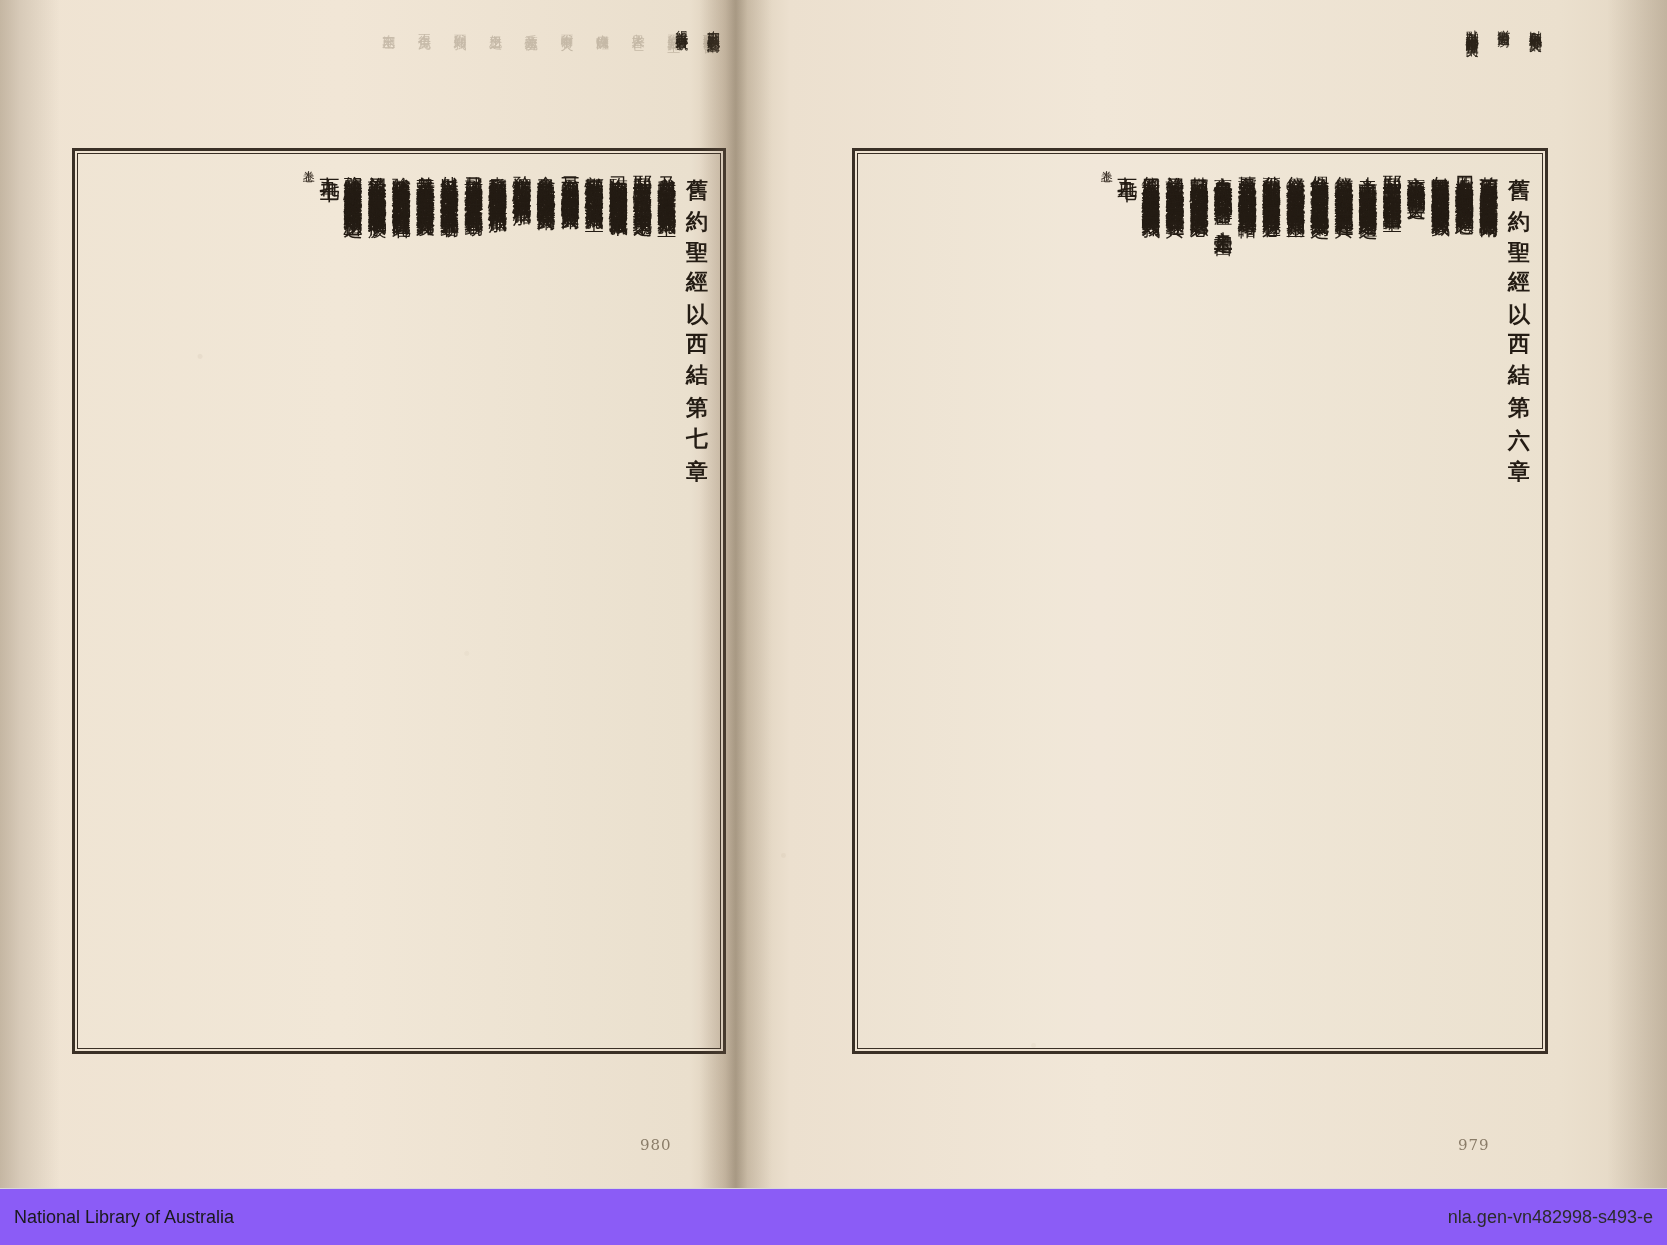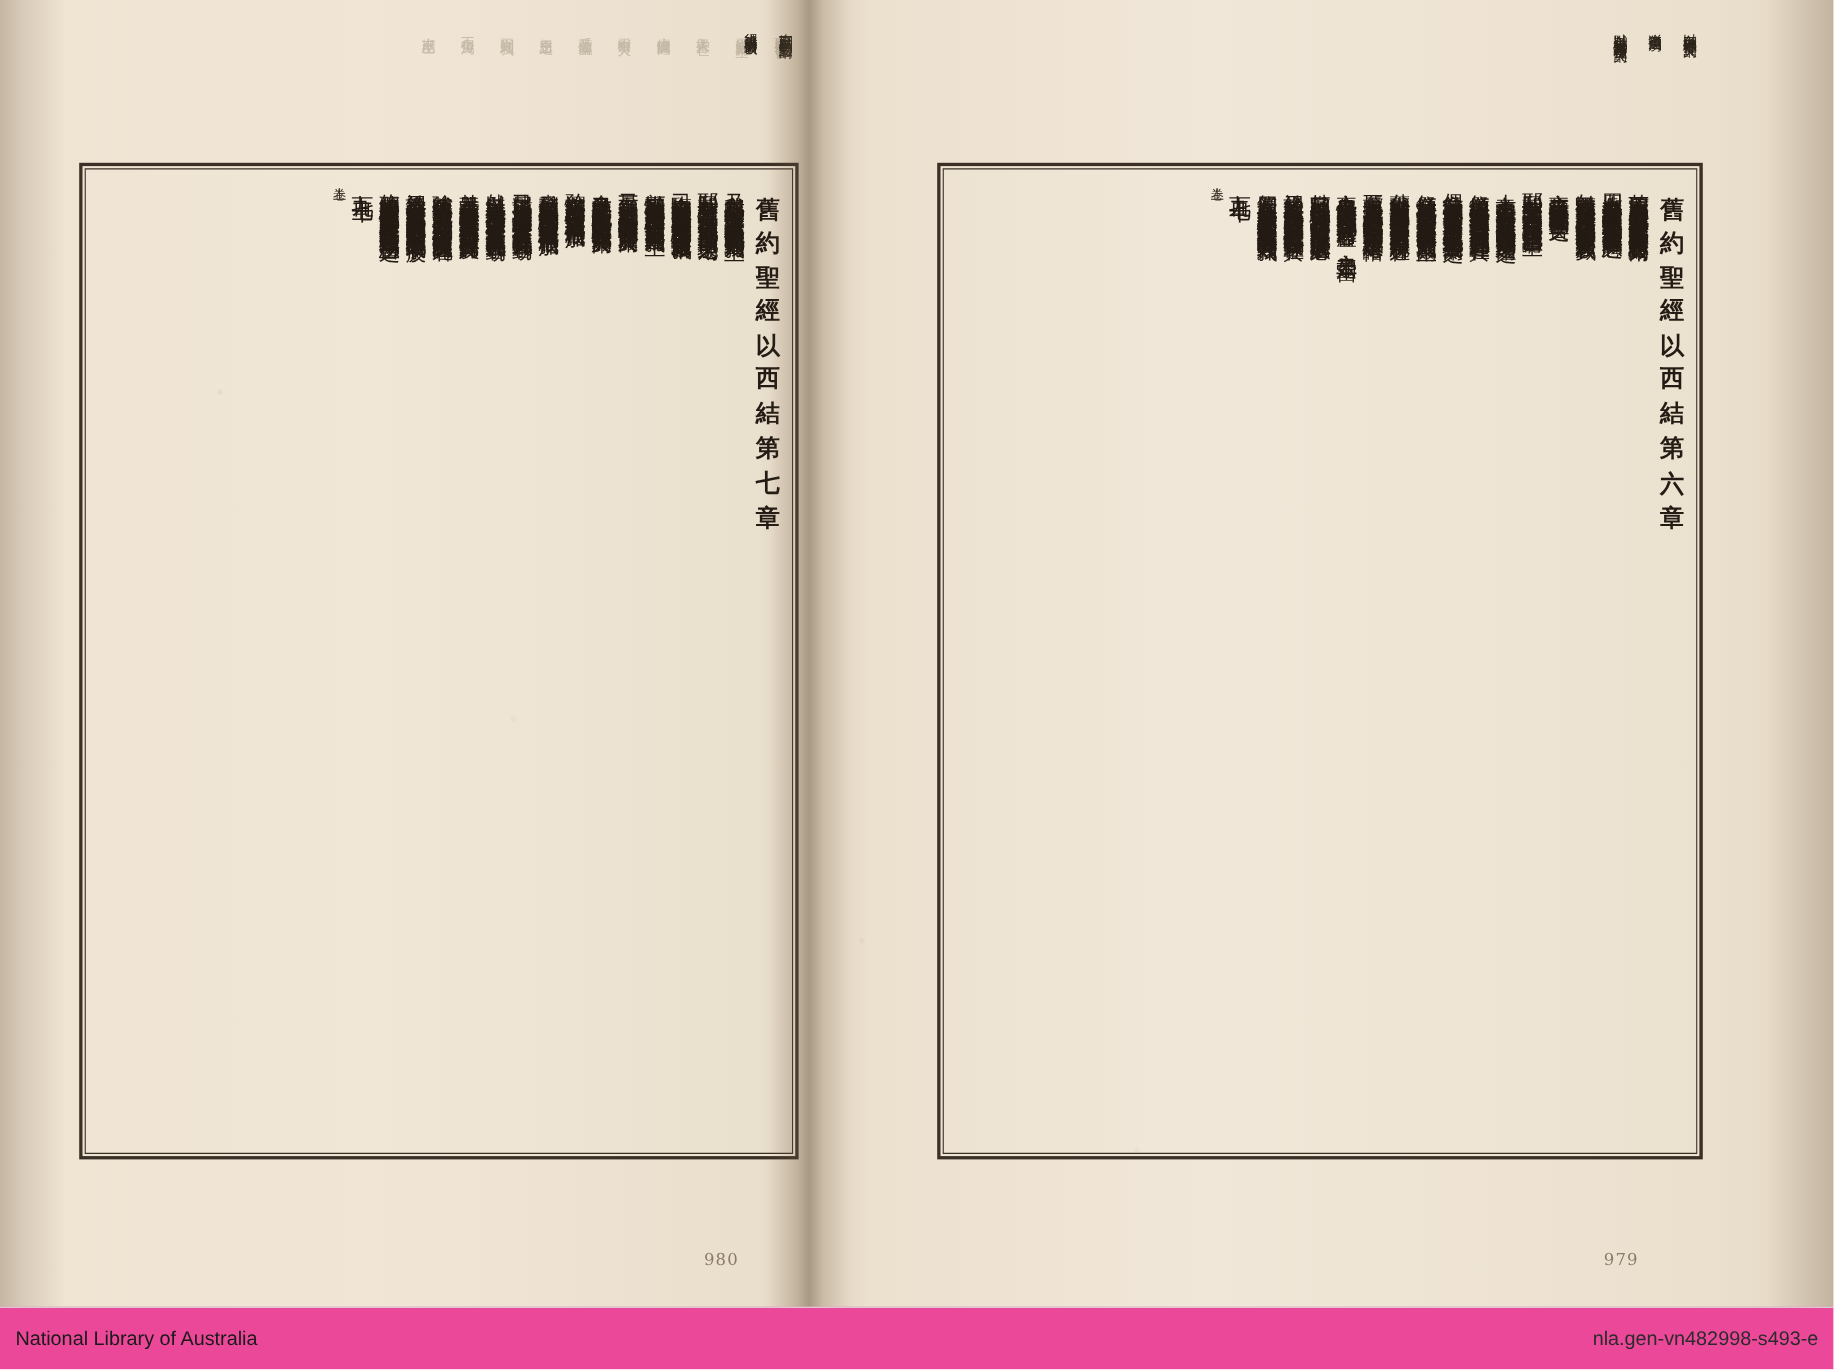--- a/index.html
+++ b/index.html
@@ -191,21 +191,21 @@
   .leaf.left  .folio { left: 640px; }
   .leaf.right .folio { left: 668px; }
 
   
   .statusbar {
     position: absolute;
     left: 0;
     bottom: 0;
     width: 1667px;
     height: 57px;
-    background: #ec4899;
+    background: #8b5cf6;
     border-top: 1px solid #d8d8d8;
     display: flex;
     align-items: center;
     justify-content: space-between;
     padding: 0 14px;
     box-sizing: border-box;
   }
   .statusbar .left,
   .statusbar .right {
     font-family: "Liberation Sans", sans-serif;

